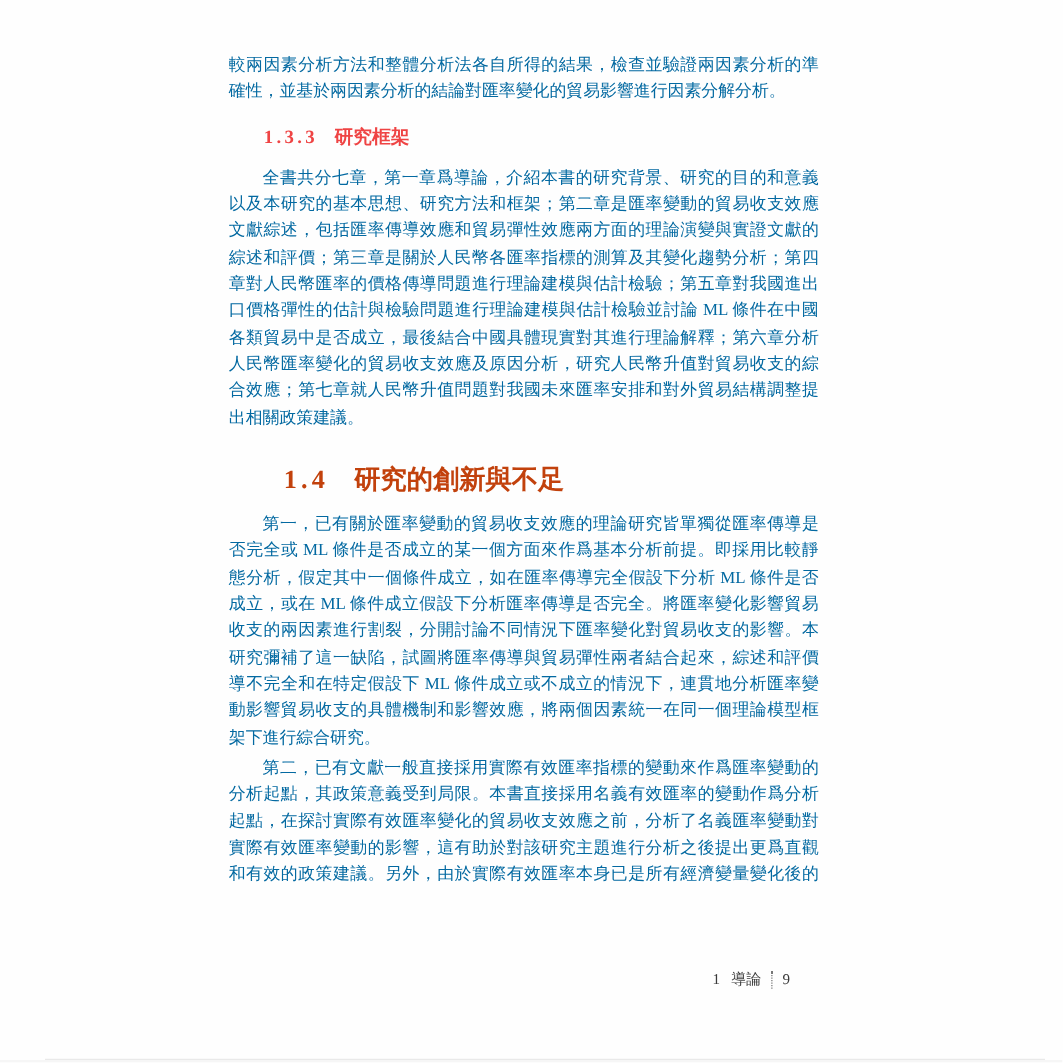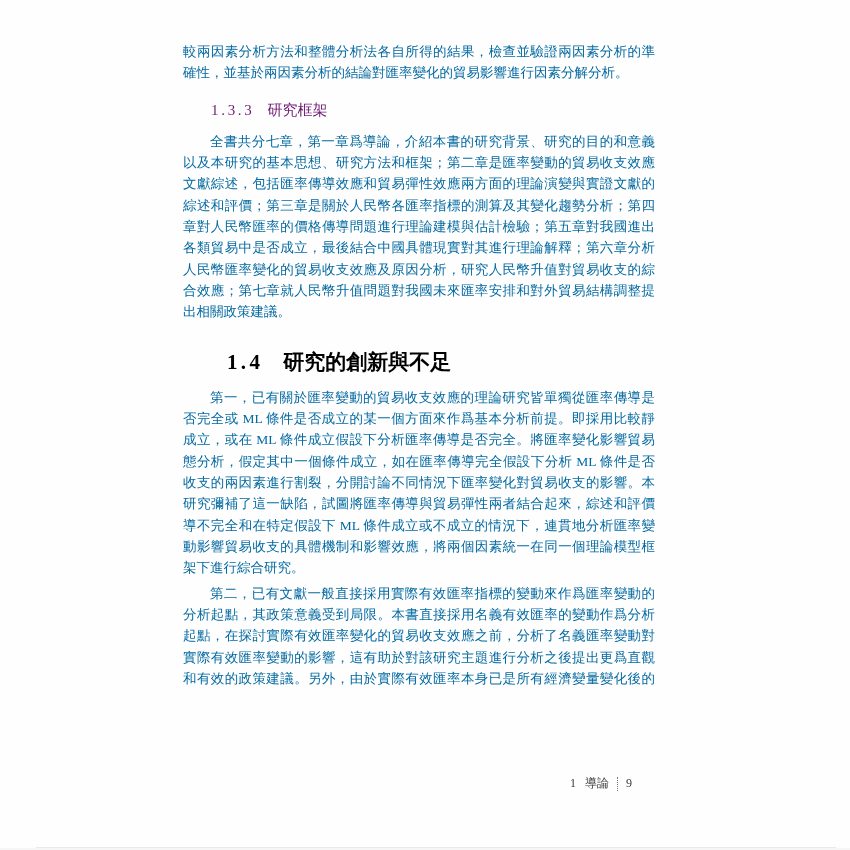--- a/index.html
+++ b/index.html
@@ -35,32 +35,32 @@
     text-align-last: left;
   }
   .line.indent {
     text-indent: 27px;
   }
   .p-cont { margin-top: 41px; }
   .h-sub {
     margin: 16px 0 0 0;
     font-size: 15px;
     line-height: 20px;
-    font-weight: normal;
-    color: #701a75;
+    font-weight: bold;
+    color: #ef4444;
     padding-left: 28px;
   }
   .h-sub .num { letter-spacing: 0.18em; margin-right: 13px; }
   .p-framework { margin-top: 11px; }
   .h-main {
     margin: 25px 0 0 0;
     font-size: 21px;
     line-height: 28px;
     font-weight: bold;
-    color: #000000;
+    color: #c2410c;
     padding-left: 44px;
   }
   .h-main .num { letter-spacing: 0.16em; margin-right: 20px; }
   .h-sub2 {
     margin: 26px 0 0 0;
     font-size: 14.5px;
     line-height: 20px;
     font-weight: bold;
     color: #1b1b1b;
     padding-left: 28px;
@@ -115,36 +115,37 @@
     <div class="h-sub">
       <span class="num">1.3.3</span><span>研究框架</span>
     </div>
 
     <div class="body-par p-framework">
         <div class="line indent">全書共分七章，第一章爲導論，介紹本書的研究背景、研究的目的和意義</div>
         <div class="line">以及本研究的基本思想、研究方法和框架；第二章是匯率變動的貿易收支效應</div>
         <div class="line">文獻綜述，包括匯率傳導效應和貿易彈性效應兩方面的理論演變與實證文獻的</div>
         <div class="line">綜述和評價；第三章是關於人民幣各匯率指標的測算及其變化趨勢分析；第四</div>
         <div class="line">章對人民幣匯率的價格傳導問題進行理論建模與估計檢驗；第五章對我國進出</div>
+        <div class="line">口價格彈性的估計與檢驗問題進行理論建模與估計檢驗並討論 ML 條件在中國</div>
         <div class="line">各類貿易中是否成立，最後結合中國具體現實對其進行理論解釋；第六章分析</div>
         <div class="line">人民幣匯率變化的貿易收支效應及原因分析，研究人民幣升值對貿易收支的綜</div>
         <div class="line">合效應；第七章就人民幣升值問題對我國未來匯率安排和對外貿易結構調整提</div>
         <div class="line lastline">出相關政策建議。</div>
       </div>
 
     <div class="h-main">
       <span class="num">1.4</span><span>研究的創新與不足</span>
     </div>
 
 
     <div class="body-par p-first">
         <div class="line indent">第一，已有關於匯率變動的貿易收支效應的理論研究皆單獨從匯率傳導是</div>
         <div class="line">否完全或 ML 條件是否成立的某一個方面來作爲基本分析前提。即採用比較靜</div>
+        <div class="line">態分析，假定其中一個條件成立，如在匯率傳導完全假設下分析 ML 條件是否</div>
         <div class="line">成立，或在 ML 條件成立假設下分析匯率傳導是否完全。將匯率變化影響貿易</div>
-        <div class="line">態分析，假定其中一個條件成立，如在匯率傳導完全假設下分析 ML 條件是否</div>
         <div class="line">收支的兩因素進行割裂，分開討論不同情況下匯率變化對貿易收支的影響。本</div>
         <div class="line">研究彌補了這一缺陷，試圖將匯率傳導與貿易彈性兩者結合起來，綜述和評價</div>
         <div class="line">導不完全和在特定假設下 ML 條件成立或不成立的情況下，連貫地分析匯率變</div>
         <div class="line">動影響貿易收支的具體機制和影響效應，將兩個因素統一在同一個理論模型框</div>
         <div class="line lastline">架下進行綜合研究。</div>
       </div>
 
     <div class="body-par p-second">
         <div class="line indent">第二，已有文獻一般直接採用實際有效匯率指標的變動來作爲匯率變動的</div>
         <div class="line">分析起點，其政策意義受到局限。本書直接採用名義有效匯率的變動作爲分析</div>

